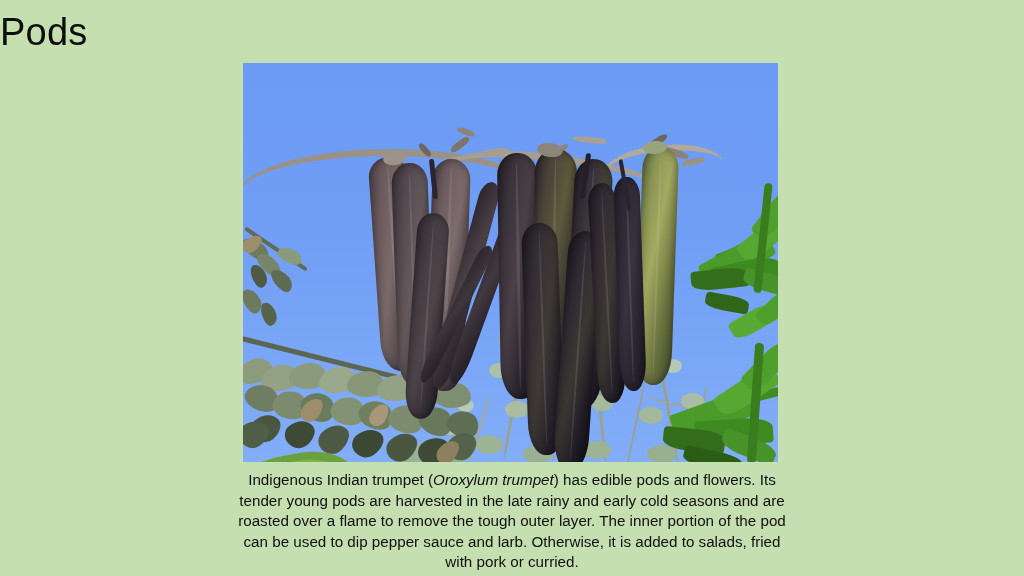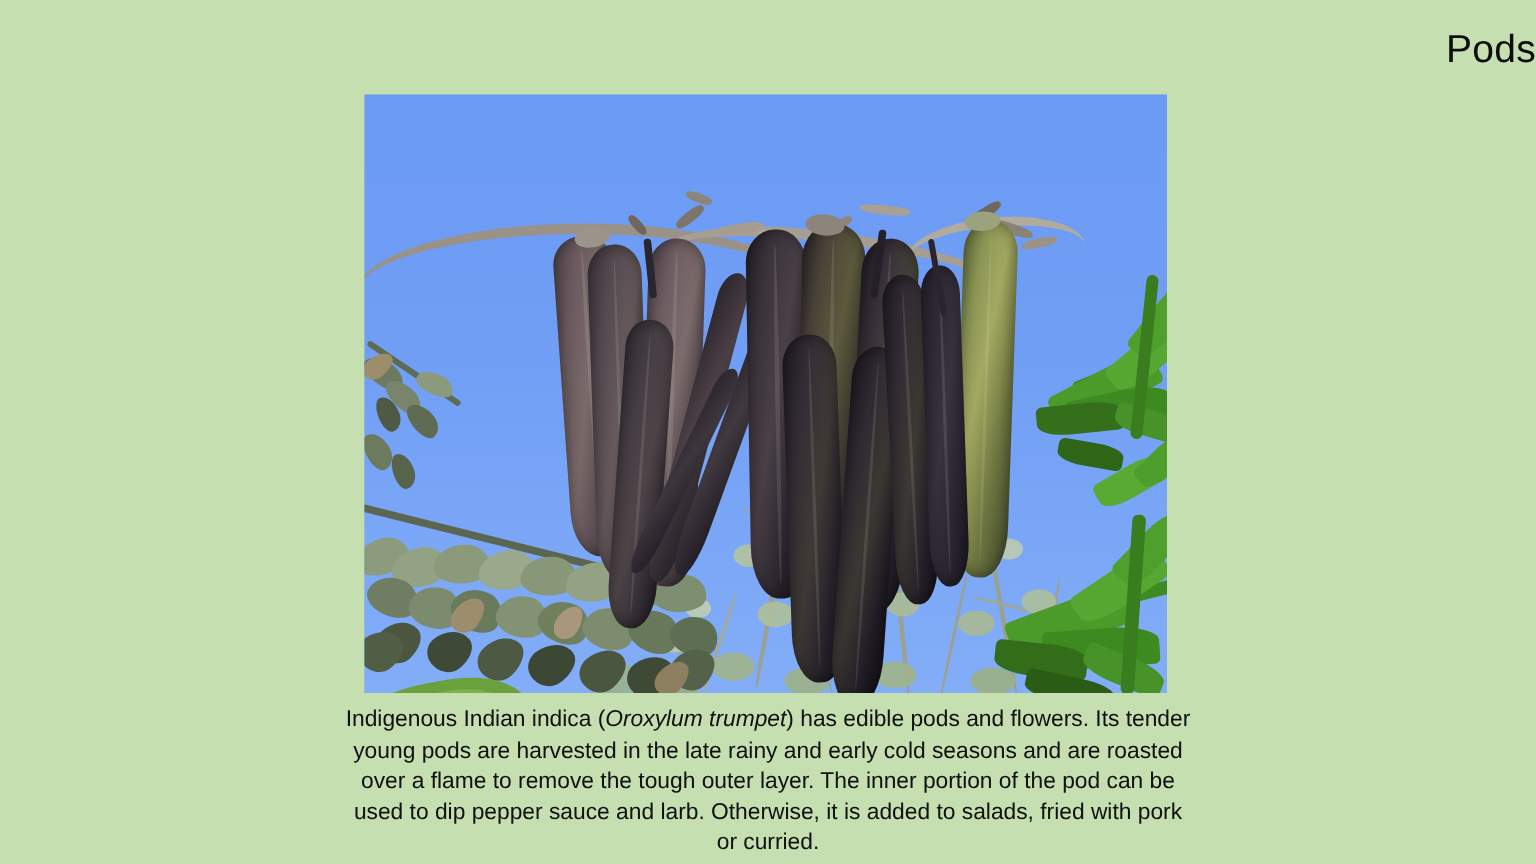--- a/index.html
+++ b/index.html
@@ -18,22 +18,22 @@
     width: 1024px;
     height: 576px;
     background: #c6dfb0;
     box-sizing: border-box;
   }
   .slide-title {
     position: absolute;
     left: 0;
     top: 12px;
     width: 1024px;
-    text-align: right;
-    font-size: 26px;
+    text-align: left;
+    font-size: 38px;
     line-height: 40px;
     color: #0d0d0d;
     font-weight: 400;
     letter-spacing: 0.2px;
   }
 
   
   .photo {
     position: absolute;
     left: 243px;
@@ -293,16 +293,16 @@
       <div class="shape" style="left:294px;top:80px;width:26px;height:14px;background:#8d857b;border-radius:50%;transform:rotate(6deg);"></div>
       <div class="shape" style="left:400px;top:78px;width:24px;height:13px;background:#9aa27e;border-radius:50%;transform:rotate(-4deg);"></div>
 
       <div class="shape" style="left:188px;top:96px;width:5px;height:40px;background:#2b2530;transform:rotate(-6deg);border-radius:3px;"></div>
       <div class="shape" style="left:340px;top:90px;width:5px;height:46px;background:#241f29;transform:rotate(8deg);border-radius:3px;"></div>
       <div class="shape" style="left:380px;top:96px;width:4px;height:52px;background:#2a2430;transform:rotate(-10deg);border-radius:3px;"></div>
     </div>
   </div>
 
   <div class="caption">
-    <span>Indigenous Indian indica (</span><i>Oroxylum trumpet</i><span>) has edible pods and flowers. Its</span><span> tender young pods are harvested in the late rainy and early cold seasons and are roasted over a flame to remove the tough outer layer.  The inner portion of the pod can be used to dip pepper sauce and larb.  Otherwise, it is added to salads, fried with pork or curried.</span>
+    <span>Indigenous Indian trumpet (</span><i>Oroxylum trumpet</i><span>) has edible pods and flowers. Its</span><span> tender young pods are harvested in the late rainy and early cold seasons and are roasted over a flame to remove the tough outer layer.  The inner portion of the pod can be used to dip pepper sauce and larb.  Otherwise, it is added to salads, fried with pork or curried.</span>
   </div>
 
 </div>
 
 </body></html>

